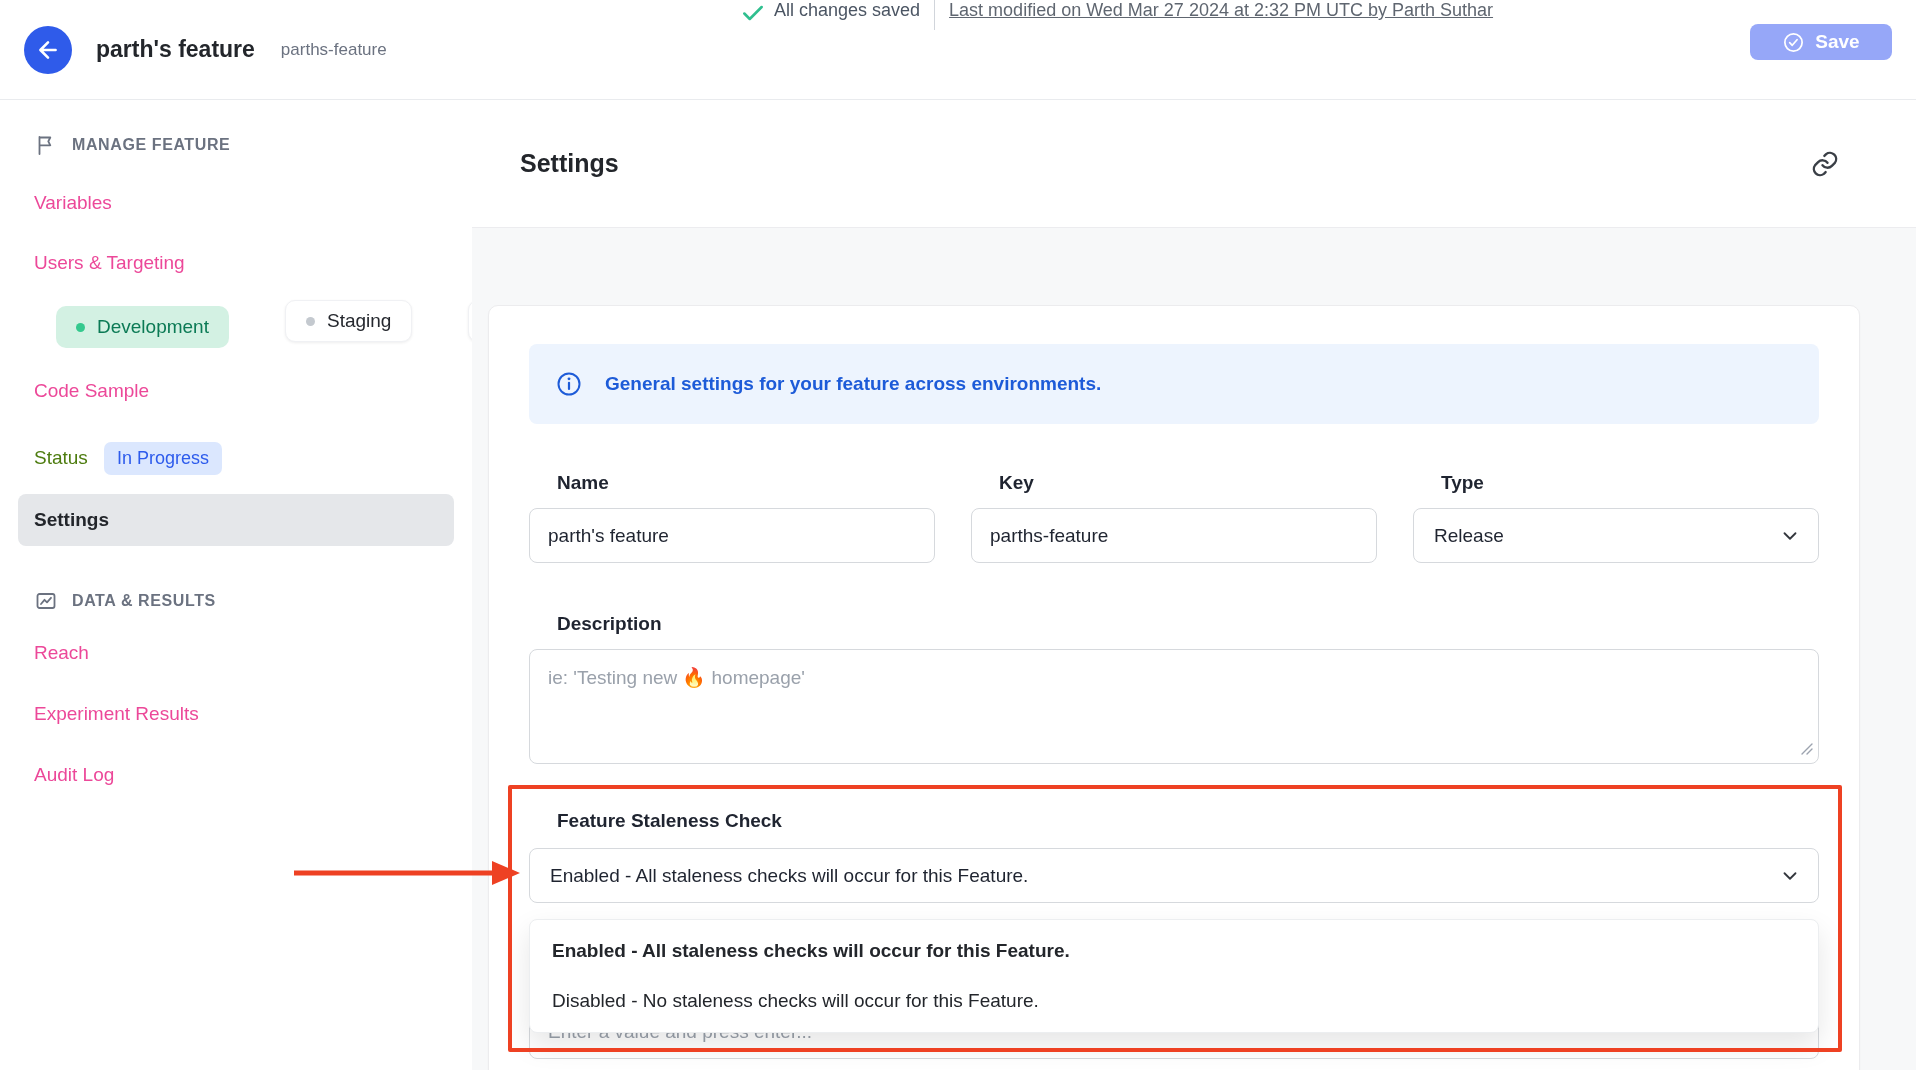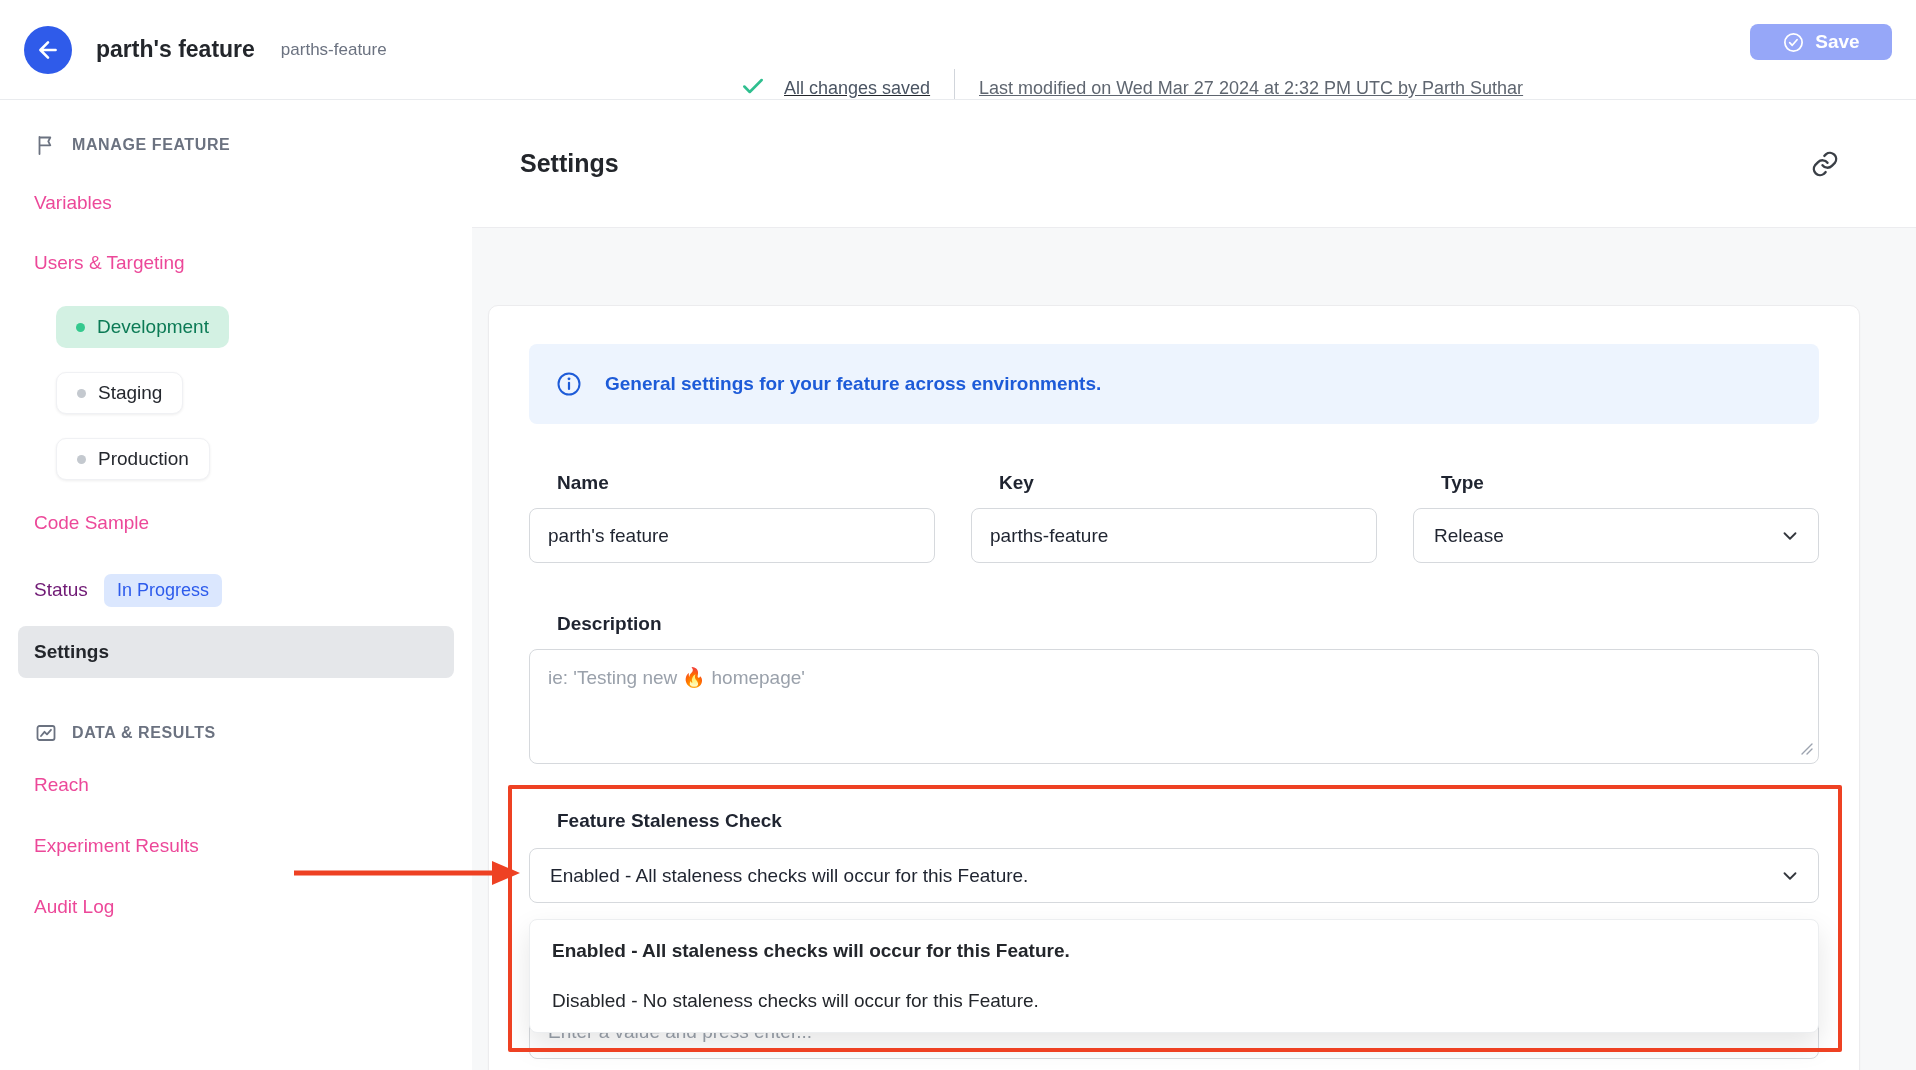--- a/index.html
+++ b/index.html
@@ -6,21 +6,21 @@
   html,body { width:1916px; height:1070px; overflow:hidden; }
   body { font-family:"Liberation Sans", sans-serif; background:#fff; position:relative; color:#23262b; }
 
   
   .topbar { position:absolute; top:0; left:0; right:0; height:100px; background:#fff;
             border-bottom:1px solid #e9ebee; display:flex; align-items:center; padding:0 24px; z-index:5; }
   .back-btn { width:48px; height:48px; border-radius:50%; background:#2f5bea; display:flex;
               align-items:center; justify-content:center; border:none; cursor:pointer; flex:0 0 auto; }
   .feature-title { font-size:23px; font-weight:700; color:#23262b; margin-left:24px; }
   .feature-key { font-size:17px; color:#6b7280; margin-left:26px; }
-  .saved-cluster { position:absolute; left:740px; top:0; height:100%; display:flex; align-items:flex-end; gap:18px;text-decoration:underline; }
+  .saved-cluster { position:absolute; left:740px; top:0; height:100%; display:flex; align-items:flex-start; gap:8px; }
   .saved-text { font-size:18px; color:#4b5563; }
   .vdivider { width:1px; height:30px; background:#d1d5db; margin:0 6px; }
   .modified-text { font-size:18px; color:#5f6670; text-decoration:underline; cursor:pointer; white-space:nowrap; }
   .save-btn { position:absolute; right:24px; top:24px; height:36px; min-width:142px; background:#96a7f8;
               border:none; border-radius:8px; color:#fff; font-size:19px; font-weight:600;
               display:flex; align-items:center; justify-content:center; gap:10px; padding:0 22px; cursor:pointer;
               font-family:"Liberation Sans", sans-serif; }
 
   
   .sidebar { position:absolute; top:84px; left:0; bottom:0; width:472px; background:#fff; }
@@ -37,21 +37,21 @@
   .si-exp { margin-top:35px; }
   .si-audit { margin-top:35px; }
   .env-pill { margin-left:56px; margin-top:24px; height:42px; border-radius:10px; display:inline-flex;
               align-items:center; gap:12px; padding:0 20px; font-size:19px; cursor:pointer; width:max-content; }
   .env-dev { margin-top:30px; background:#d3f1e3; color:#0b7a55; }
   .env-plain { background:#fff; border:1px solid #f0f1f4; box-shadow:0 1px 3px rgba(0,0,0,0.07); color:#25282e; }
   .env-dot { width:9px; height:9px; border-radius:50%; }
   .dot-green { background:#34c98e; }
   .dot-gray { background:#c4c9cf; }
   .status-row { margin-top:34px; padding-left:34px; display:flex; align-items:center; gap:16px; height:40px; cursor:pointer; }
-  .status-label { font-size:19px; color:#701a75; }
+  .status-label { font-size:19px; color:#4d7c0f; }
   .status-badge { background:#dbe7fe; color:#2d5bec; font-size:18px; border-radius:7px; padding:6px 13px; }
   .si-settings { margin:16px 18px 0 18px; background:#e5e7ea; border-radius:8px; height:52px;
                  display:flex; align-items:center; padding-left:16px; font-size:19px; font-weight:600;
                  color:#23262b; cursor:pointer; }
 
   
   .main { position:absolute; top:100px; left:472px; right:0; bottom:0; background:#f7f8f9; overflow:hidden; }
   .page-header { height:128px; background:#fff; border-bottom:1px solid #ececef; display:flex;
                  align-items:center; justify-content:space-between; padding:0 76px 0 48px; }
   .page-title { font-size:25px; font-weight:700; color:#23262b; }
@@ -142,21 +142,21 @@
       <svg width="24" height="24" viewBox="0 0 24 24">
           <path d="M5.5 21V3.8M5.5 4.5h10.8l-2 3.9 2 3.9H5.5" fill="none" stroke="#6b7280" stroke-width="1.8" stroke-linecap="round" stroke-linejoin="round"></path>
         </svg>
     </span>
     <span>MANAGE FEATURE</span>
   </div>
 
   <div class="side-item si-variables">Variables</div>
   <div class="side-item si-users">Users &amp; Targeting</div>
 
-  <div style="display:flex; flex-direction:column; align-items:flex-start;">
+  <div style="display:flex; flex-direction:row; align-items:flex-start;">
     <div class="env-pill env-dev">
       <span class="env-dot dot-green"></span>
       <span>Development</span>
     </div>
     <div class="env-pill env-plain">
       <span class="env-dot dot-gray"></span>
       <span>Staging</span>
     </div>
     <div class="env-pill env-plain">
       <span class="env-dot dot-gray"></span>

